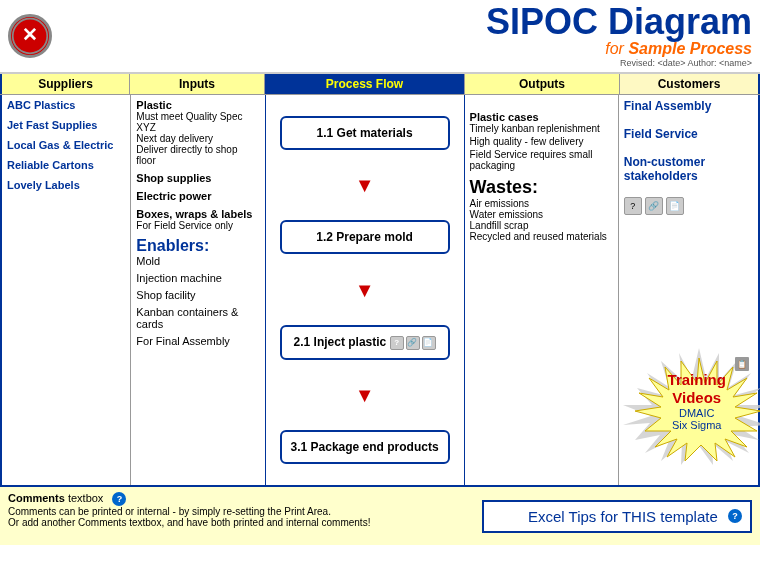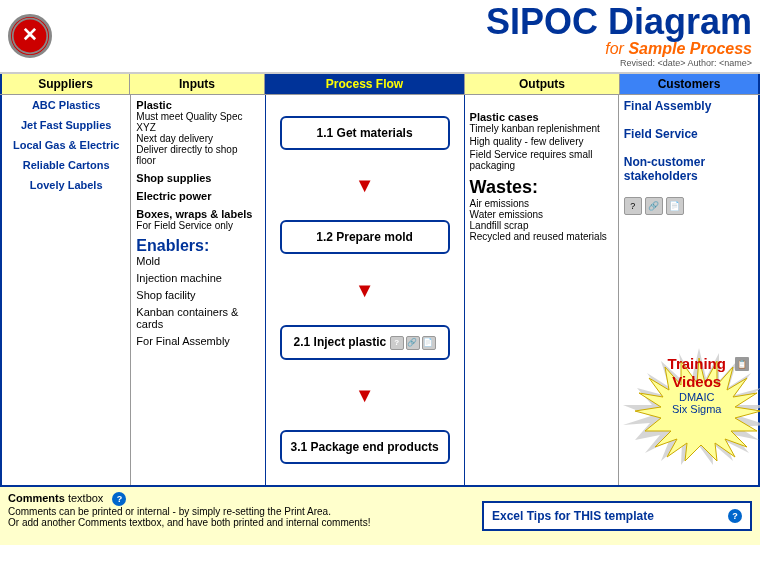--- a/index.html
+++ b/index.html
@@ -18,28 +18,28 @@
     .sub-title span { color: #ff6600; font-style: italic; }
     .revised { font-size: 9px; color: #555; text-align: right; }
     
     
     .col-headers { display: flex; background: #fff; border-bottom: 1px solid #999; }
     .col-header { text-align: center; font-weight: bold; font-size: 12px; padding: 3px 2px; border-right: 1px solid #999; }
     .col-header.suppliers { width: 130px; background: #ffff99; color: #000; border-left: 2px solid #003399; }
     .col-header.inputs { width: 135px; background: #ffff99; color: #000; }
     .col-header.process { width: 200px; background: #003399; color: #ffff00; }
     .col-header.outputs { width: 155px; background: #ffff99; color: #000; }
-    .col-header.customers { width: 140px; background: #3b82f6; color: #000; border-right: 2px solid #003399; }
+    .col-header.customers { width: 140px; background: #fef9c3; color: #000; border-right: 2px solid #003399; }
     
     
     .main-content { display: flex; height: 390px; border-left: 2px solid #003399; border-right: 2px solid #003399; }
     
     
     .col-suppliers { width: 130px; border-right: 1px solid #999; padding: 4px 5px; }
-    .col-suppliers .supplier { margin-bottom: 8px; font-size: 11px; color: #003399; font-weight: bold; text-align: center; }
+    .col-suppliers .supplier { margin-bottom: 8px; font-size: 11px; color: #003399; font-weight: bold; }
     
     
     .col-inputs { width: 135px; border-right: 1px solid #003399; padding: 4px 5px; overflow: hidden; }
     .input-group { margin-bottom: 6px; }
     .input-title { font-weight: bold; font-size: 11px; color: #000; }
     .input-detail { font-size: 10px; color: #000; }
     .enablers-title { font-size: 16px; font-weight: bold; color: #003399; margin-top: 4px; }
     .enabler-item { font-size: 11px; color: #000; margin-bottom: 5px; }
     
     
@@ -59,21 +59,21 @@
     .customer-item { font-size: 12px; color: #003399; font-weight: bold; margin-bottom: 14px; }
     .icon-row { display: flex; gap: 3px; margin-top: 4px; }
     .icon-btn { width: 18px; height: 18px; background: #cccccc; border: 1px solid #999; border-radius: 2px; display: flex; align-items: center; justify-content: center; font-size: 9px; cursor: pointer; }
     
     
     .comments-area { background: #ffffcc; border-top: 2px solid #003399; padding: 5px 8px; display: flex; gap: 10px; height: 60px; }
     .comments-left { flex: 1; }
     .comments-text { font-size: 10px; color: #000; }
     .comments-right { width: 270px; display: flex; flex-direction: column; justify-content: center; }
     .excel-tips-box { border: 2px solid #003399; padding: 6px 8px; background: #ffffff; }
-    .excel-tips-label { font-size: 12px; font-weight: bold; color: #003399; }
+    .excel-tips-label { font-size: 15px; font-weight: normal; color: #003399; margin-left: 36px; }
     
     
     .qmark { display: inline-block; width: 14px; height: 14px; background: #0066cc; border-radius: 50%; color: white; font-size: 9px; text-align: center; line-height: 14px; font-weight: bold; cursor: pointer; }
     
     
     .proc-icons { display: inline-flex; gap: 2px; vertical-align: middle; }
     .proc-icon { width: 14px; height: 14px; background: #cccccc; border: 1px solid #999; border-radius: 2px; display: inline-flex; align-items: center; justify-content: center; font-size: 8px; }
   </style>
 </head>
 <body>
@@ -185,21 +185,21 @@
     <div style="position:absolute; bottom:10px; left:0px; width:180px; z-index:20;">
       <svg width="160" height="130" viewBox="0 0 160 130">
 
         <polygon points="80,5 87,35 100,10 100,38 118,18 110,44 132,30 116,52 142,45 119,62 148,62 120,73 148,82 119,84 140,97 115,92 130,110 106,98 114,118 93,100 94,122 78,100 62,122 63,100 42,118 50,98 26,110 41,92 16,97 31,80 4,82 32,73 4,62 33,62 18,45 44,52 28,30 50,44 42,18 64,38 60,10 73,35" fill="#cccccc" opacity="0.8"></polygon>
 
         <polygon points="80,15 86,40 98,18 98,42 114,24 108,47 128,35 114,54 138,50 116,64 142,68 116,75 138,88 112,88 128,104 106,96 116,114 96,100 98,118 82,102 66,118 68,100 48,114 58,96 36,104 52,88 26,88 42,75 16,68 42,64 20,50 44,54 30,35 50,47 46,24 62,42 62,18 78,40" fill="#ffff99" stroke="#ccaa00" stroke-width="1"></polygon>
 
         <rect x="116" y="14" width="14" height="14" fill="#999" rx="1"></rect>
         <text x="123" y="24" text-anchor="middle" font-size="8" fill="white">📋</text>
       </svg>
-      <div style="position:absolute;top:12px;left:18px;width:120px;text-align:center;">
+      <div style="position:absolute;top:28px;left:18px;width:120px;text-align:center;">
         <div style="font-size:15px;font-weight:bold;color:#cc0000;line-height:1.2;">Training</div>
         <div style="font-size:15px;font-weight:bold;color:#cc0000;line-height:1.2;">Videos</div>
         <div style="font-size:11px;color:#003399;">DMAIC</div>
         <div style="font-size:11px;color:#003399;">Six Sigma</div>
       </div>
     </div>
   </div>
 
 </div>
 

